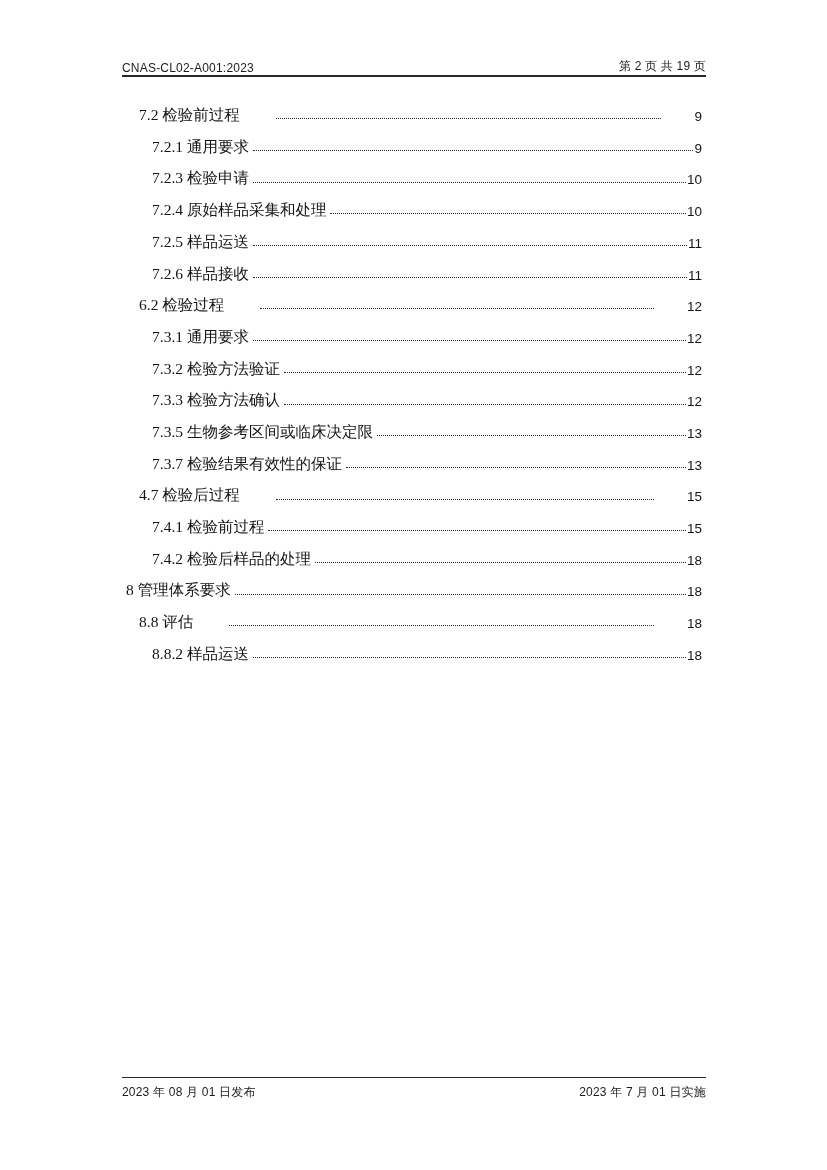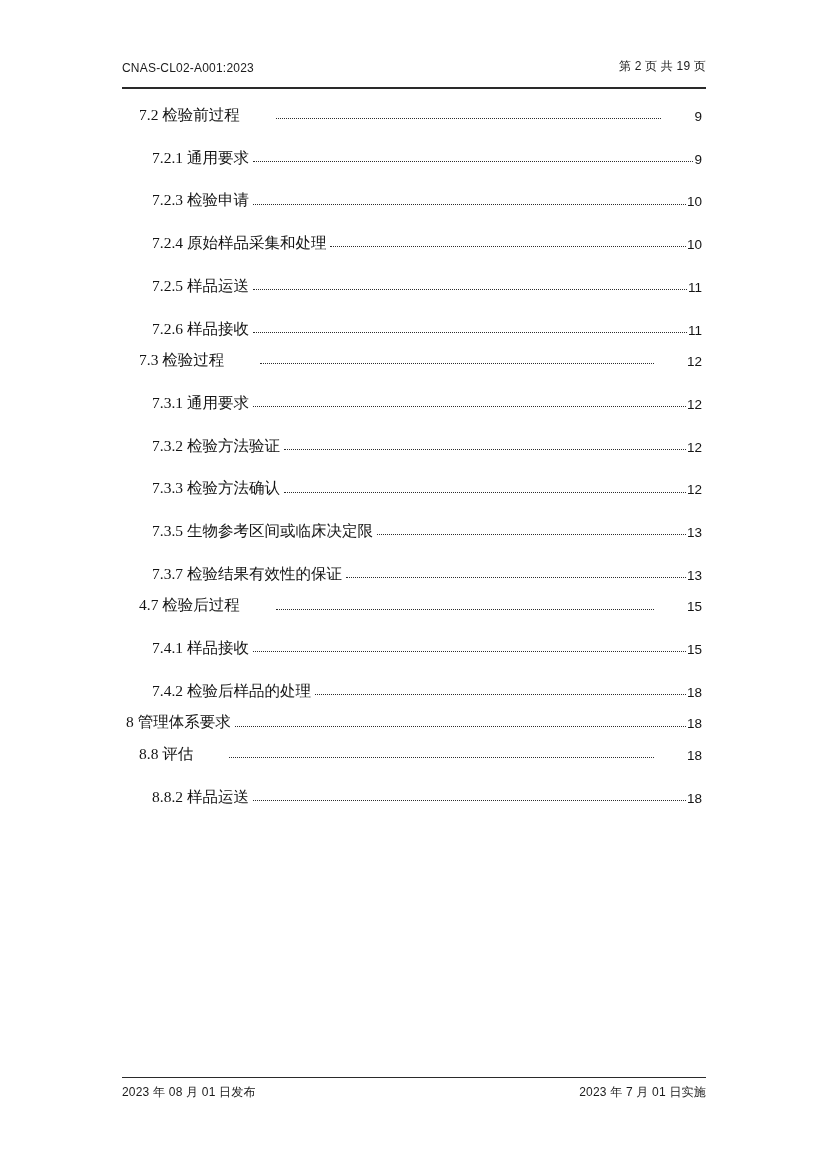--- a/index.html
+++ b/index.html
@@ -17,21 +17,21 @@
 
   
   #header {
     position: absolute;
     left: 122px;
     top: 58px;
     width: 584px;
     display: flex;
     justify-content: space-between;
     align-items: flex-end;
-    padding-bottom: 12px;
+    padding-bottom: 0;
     border-bottom: 2px solid #2a2a2a;
     font-family: "Liberation Sans", sans-serif;
     font-size: 12px;
     letter-spacing: 0.2px;
     color: #1b1b1b;
   }
 
   
   #toc {
     position: absolute;
@@ -39,21 +39,21 @@
     top: 99px;
     width: 576px;
   }
   .toc-row {
     display: flex;
     align-items: center;
     height: 31.7px;
   }
   .toc-row.level-0 { padding-left: 0; justify-content: space-between; }
   .toc-row.level-1 { padding-left: 13px; gap: 32px; }
-  .toc-row.level-2 { padding-left: 26px; margin-top: 11px; }
+  .toc-row.level-2 { padding-left: 26px; }
   .toc-label {
     font-family: "Liberation Serif", serif;
     font-size: 15.5px;
     line-height: 1;
     white-space: nowrap;
     color: #141414;
   }
   .toc-leader {
     flex: 1;
     height: 0;
@@ -120,21 +120,21 @@
     <span class="toc-label">7.2.5 样品运送</span>
     <span class="toc-leader"></span>
     <span class="toc-page">11</span>
   </div>
     <div class="toc-row level-2">
     <span class="toc-label">7.2.6 样品接收</span>
     <span class="toc-leader"></span>
     <span class="toc-page">11</span>
   </div>
     <div class="toc-row level-1">
-    <span class="toc-label">7.3 检验过程</span>
+    <span class="toc-label">6.2 检验过程</span>
     <span class="toc-leader"></span>
     <span class="toc-page">12</span>
   </div>
     <div class="toc-row level-2">
     <span class="toc-label">7.3.1 通用要求</span>
     <span class="toc-leader"></span>
     <span class="toc-page">12</span>
   </div>
     <div class="toc-row level-2">
     <span class="toc-label">7.3.2 检验方法验证</span>
@@ -155,21 +155,21 @@
     <span class="toc-label">7.3.7 检验结果有效性的保证</span>
     <span class="toc-leader"></span>
     <span class="toc-page">13</span>
   </div>
     <div class="toc-row level-1">
     <span class="toc-label">4.7 检验后过程</span>
     <span class="toc-leader"></span>
     <span class="toc-page">15</span>
   </div>
     <div class="toc-row level-2">
-    <span class="toc-label">7.4.1 样品接收</span>
+    <span class="toc-label">7.4.1 检验前过程</span>
     <span class="toc-leader"></span>
     <span class="toc-page">15</span>
   </div>
     <div class="toc-row level-2">
     <span class="toc-label">7.4.2 检验后样品的处理</span>
     <span class="toc-leader"></span>
     <span class="toc-page">18</span>
   </div>
     <div class="toc-row level-0">
     <span class="toc-label">8 管理体系要求</span>

